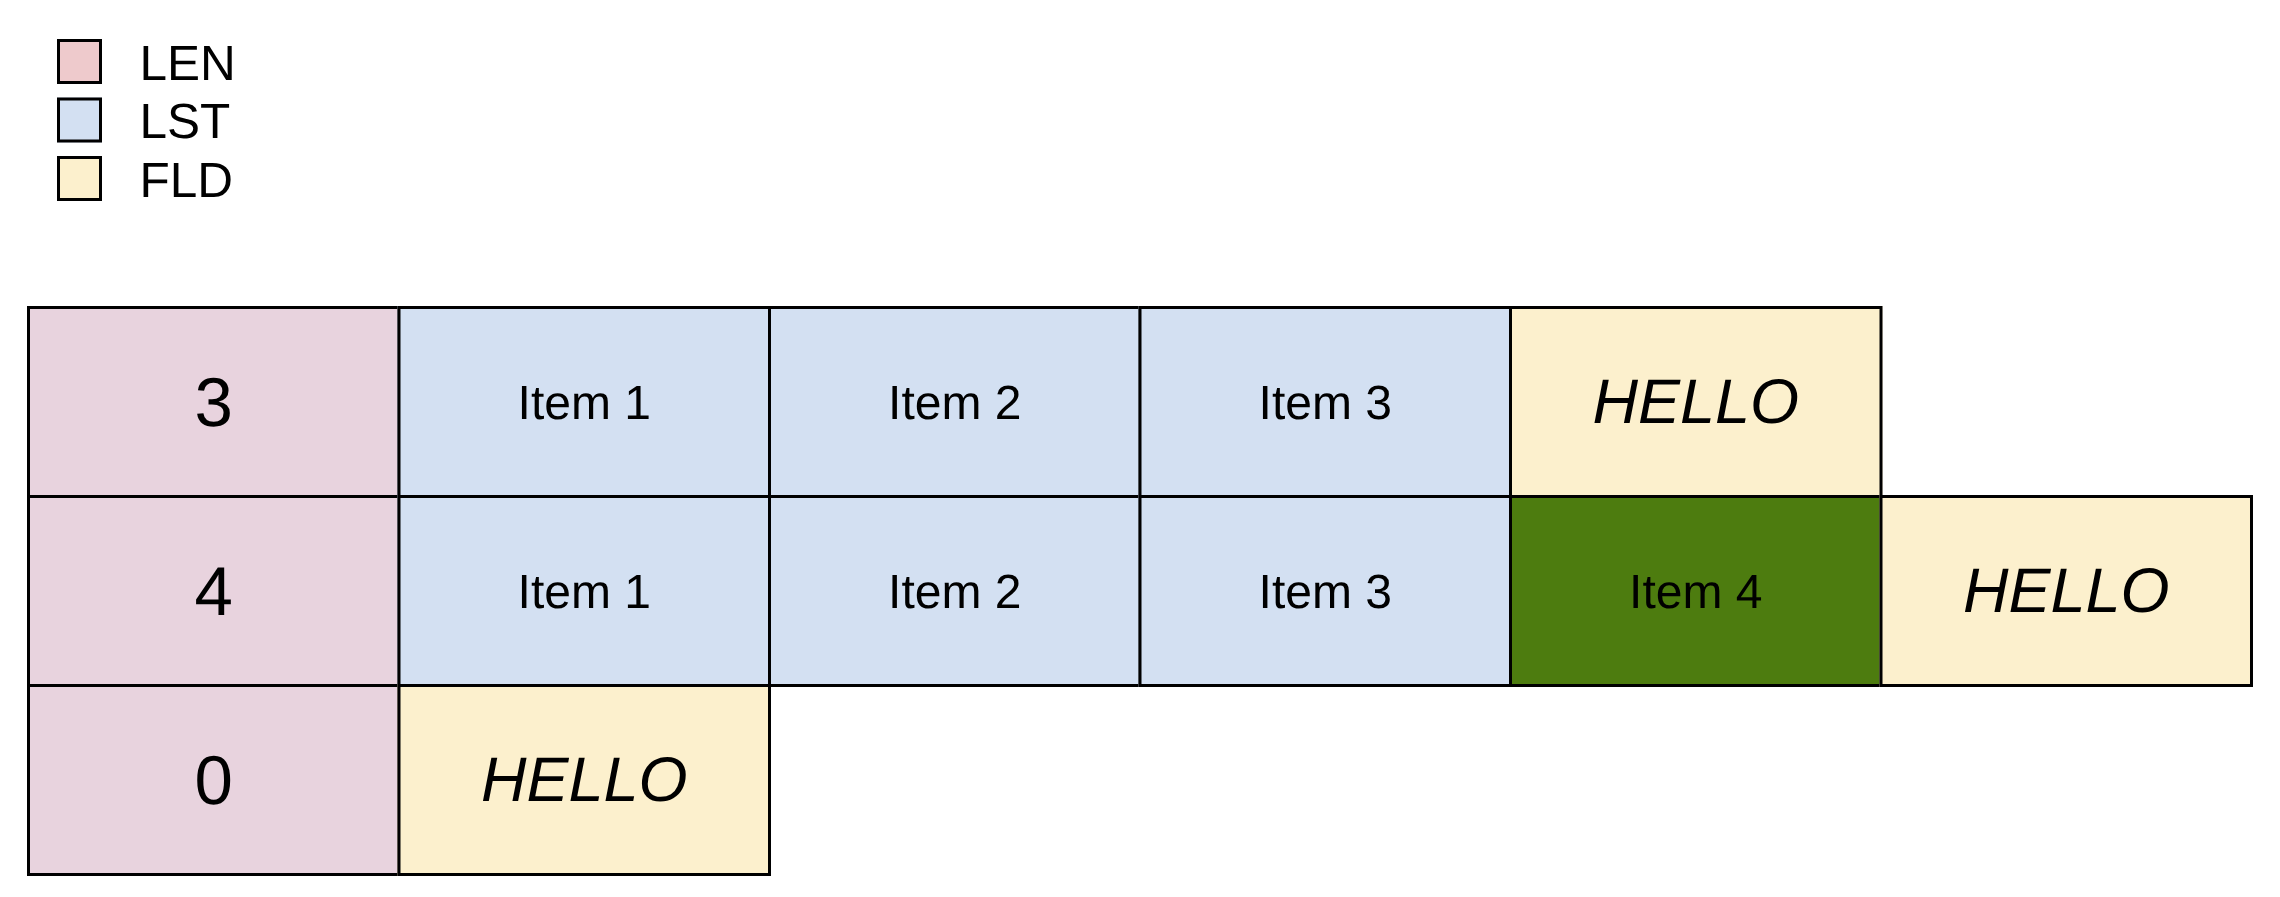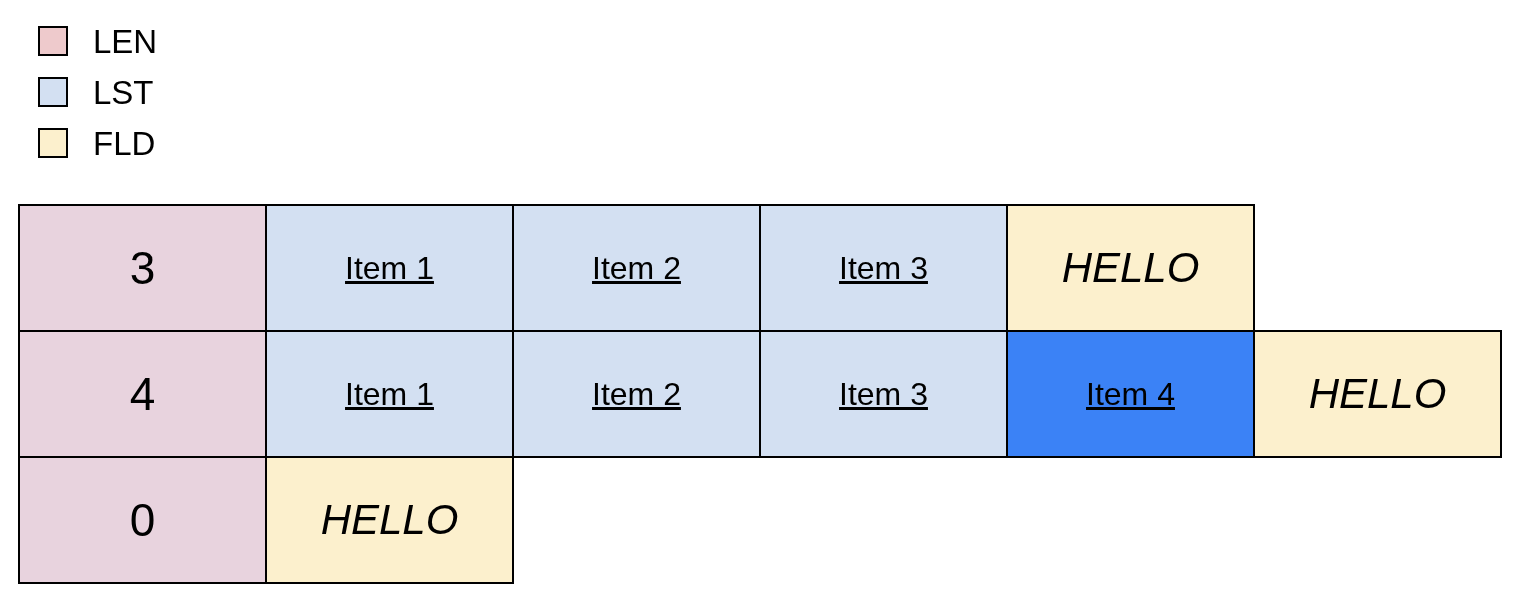--- a/index.html
+++ b/index.html
@@ -11,21 +11,21 @@
     color: #000000;
     font-family: "Liberation Sans", sans-serif;
   }
 
   
   .legend {
     position: absolute;
     left: 38px; top: 26px;
     display: flex;
     flex-direction: column;
-    gap: 21px;
+    gap: 9px;
   }
   .legend-item { display: flex; align-items: center; height: 30px; }
   .swatch {
     width: 30px; height: 30px;
     box-sizing: border-box;
     border: 2px solid var(--border, #000);
     flex: 0 0 auto;
   }
   .legend-label {
     margin-left: 25px;
@@ -44,21 +44,21 @@
     width: 249px; height: 128px;
     box-sizing: border-box;
     border: 2px solid var(--border, #000);
     margin-right: -2px;
     display: flex;
     align-items: center;
     justify-content: center;
     white-space: nowrap;
   }
   .cell.len { font-size: 46px; }
-  .cell.lst { font-size: 32px; text-decoration: underline; }
+  .cell.lst { font-size: 32px; }
   .cell.fld { font-size: 42px; font-style: italic; }
 </style>
 </head>
 <body style="--border: #000000; background: rgb(255, 255, 255); color: rgb(0, 0, 0);">
 
 <div class="legend">
   <div class="legend-item">
     <span class="swatch" style="background-color: rgb(238, 202, 204);"></span>
     <span class="legend-label">LEN</span>
   </div>
@@ -78,20 +78,20 @@
       <div class="cell lst" style="background-color: rgb(211, 224, 242);">Item 1</div>
       <div class="cell lst" style="background-color: rgb(211, 224, 242);">Item 2</div>
       <div class="cell lst" style="background-color: rgb(211, 224, 242);">Item 3</div>
       <div class="cell fld" style="background-color: rgb(252, 240, 205);">HELLO</div>
     </div>
     <div class="row row-1">
       <div class="cell len" style="background-color: rgb(232, 211, 222);">4</div>
       <div class="cell lst" style="background-color: rgb(211, 224, 242);">Item 1</div>
       <div class="cell lst" style="background-color: rgb(211, 224, 242);">Item 2</div>
       <div class="cell lst" style="background-color: rgb(211, 224, 242);">Item 3</div>
-      <div class="cell lst" style="background-color: #3b82f6;">Item 4</div>
+      <div class="cell lst" style="background-color: #4d7c0f;">Item 4</div>
       <div class="cell fld" style="background-color: rgb(252, 240, 205);">HELLO</div>
     </div>
     <div class="row row-2">
       <div class="cell len" style="background-color: rgb(232, 211, 222);">0</div>
       <div class="cell fld" style="background-color: rgb(252, 240, 205);">HELLO</div>
     </div>
   </div>
 
 </body></html>

